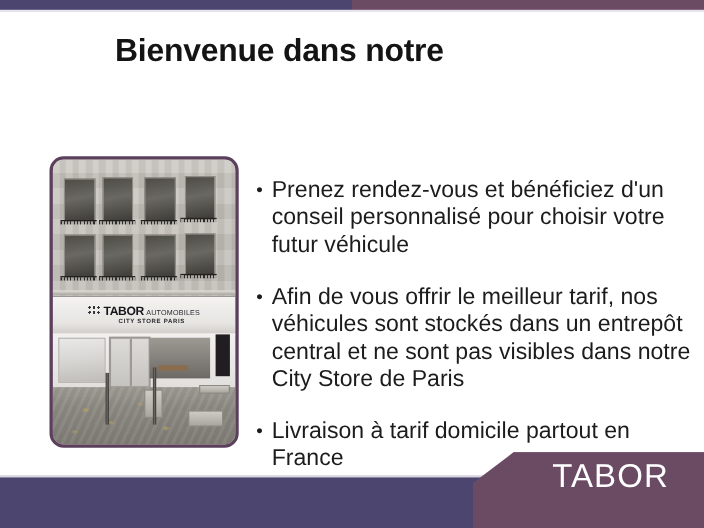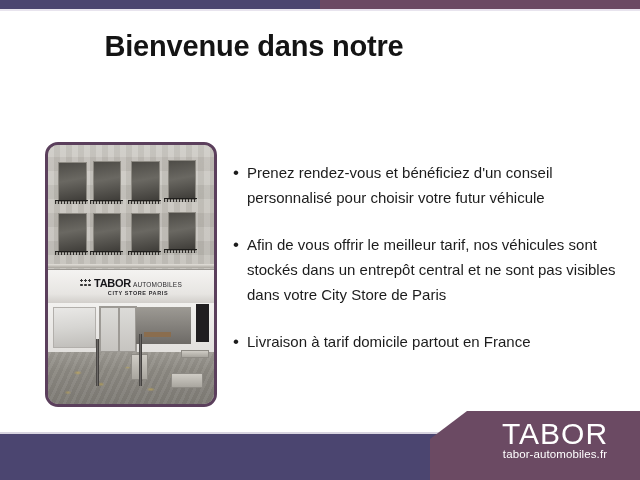--- a/index.html
+++ b/index.html
@@ -252,21 +252,21 @@
     flex: 0 0 auto;
     width: 14px;
     color: #1c1c1c;
     font-size: 17px;
     line-height: 25px;
     text-align: left;
   }
   .bullet-text {
     flex: 1;
     color: #1c1c1c;
-    font-size: 15px;
+    font-size: 21px;
     line-height: 25px;
   }
 
   
   .footer {
     position: absolute;
     left: 0;
     top: 434px;
     width: 640px;
     height: 46px;
@@ -387,32 +387,31 @@
 
   <div class="bullets">
 
     <div class="bullet">
       <div class="bullet-dot">•</div>
       <div class="bullet-text">Prenez rendez-vous et bénéficiez d'un conseil personnalisé pour choisir votre futur véhicule</div>
     </div>
 
     <div class="bullet">
       <div class="bullet-dot">•</div>
-      <div class="bullet-text">Afin de vous offrir le meilleur tarif, nos véhicules sont stockés dans un entrepôt central et ne sont pas visibles dans votre City Store de Paris</div>
+      <div class="bullet-text">Afin de vous offrir le meilleur tarif, nos véhicules sont stockés dans un entrepôt central et ne sont pas visibles dans notre City Store de Paris</div>
     </div>
 
     <div class="bullet">
       <div class="bullet-dot">•</div>
       <div class="bullet-text">Livraison à tarif domicile partout en France</div>
     </div>
 
   </div>
 
   <div class="footer-hairline"></div>
   <div class="footer"></div>
   <div class="footer-plum"></div>
 
   <div class="logo">
     <div class="logo-word">TABOR</div>
-    <div class="logo-url">tabor-automobiles.fr</div>
   </div>
 
 </div>
 
 </body></html>

